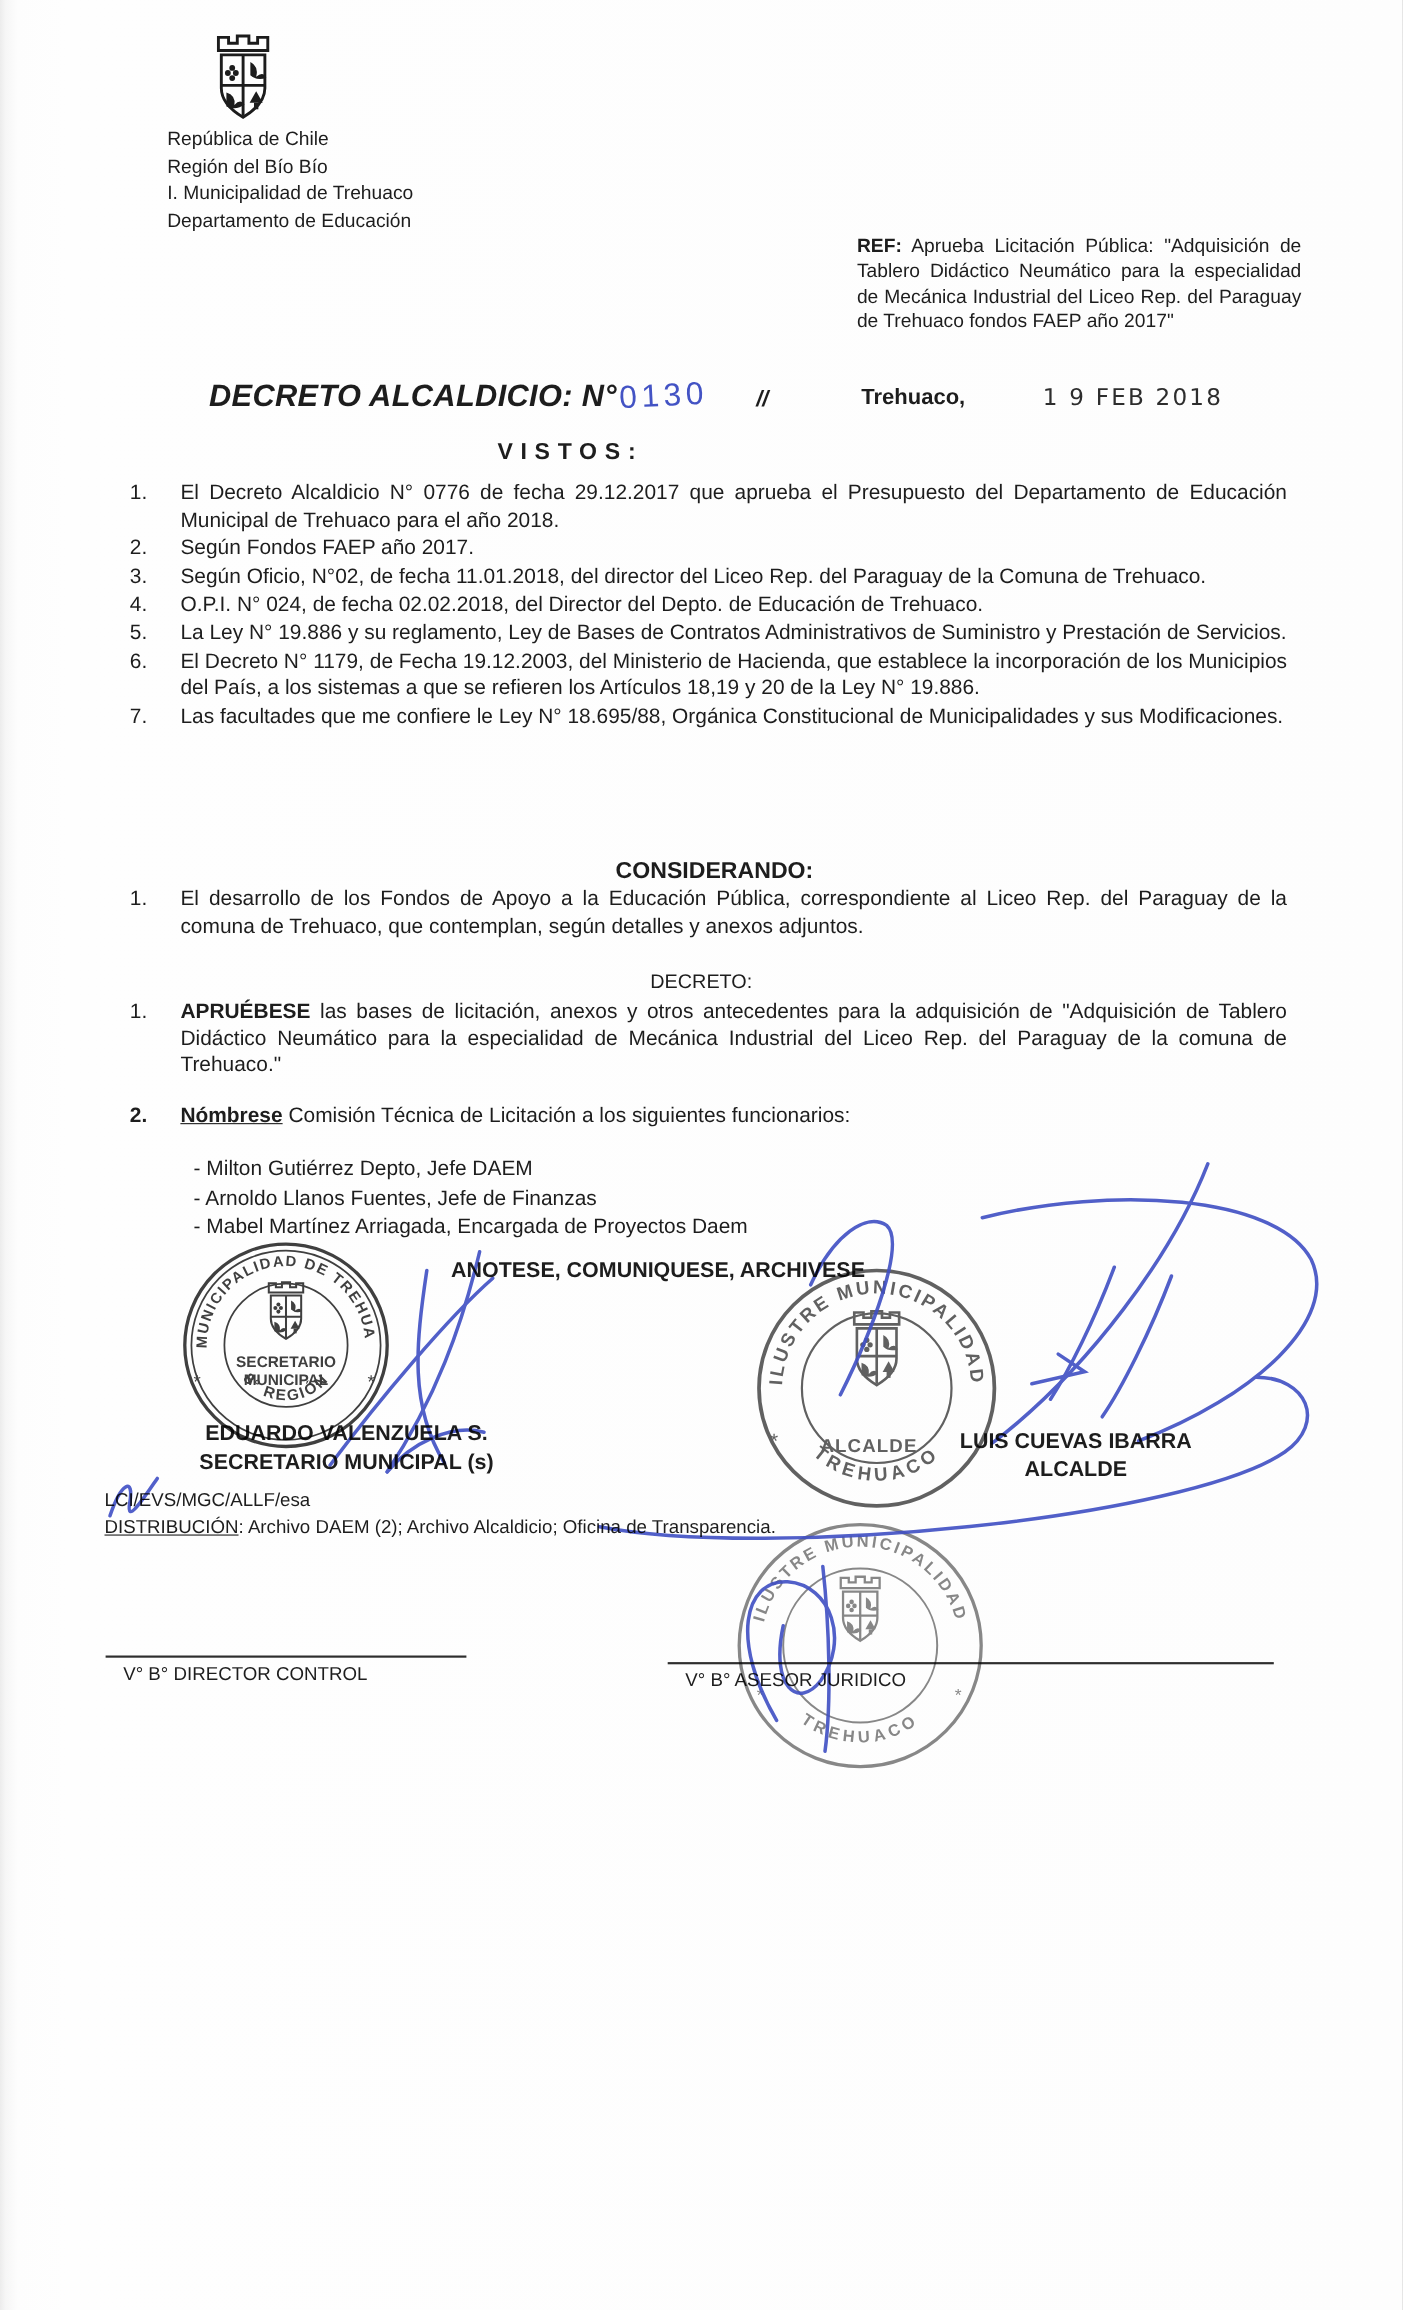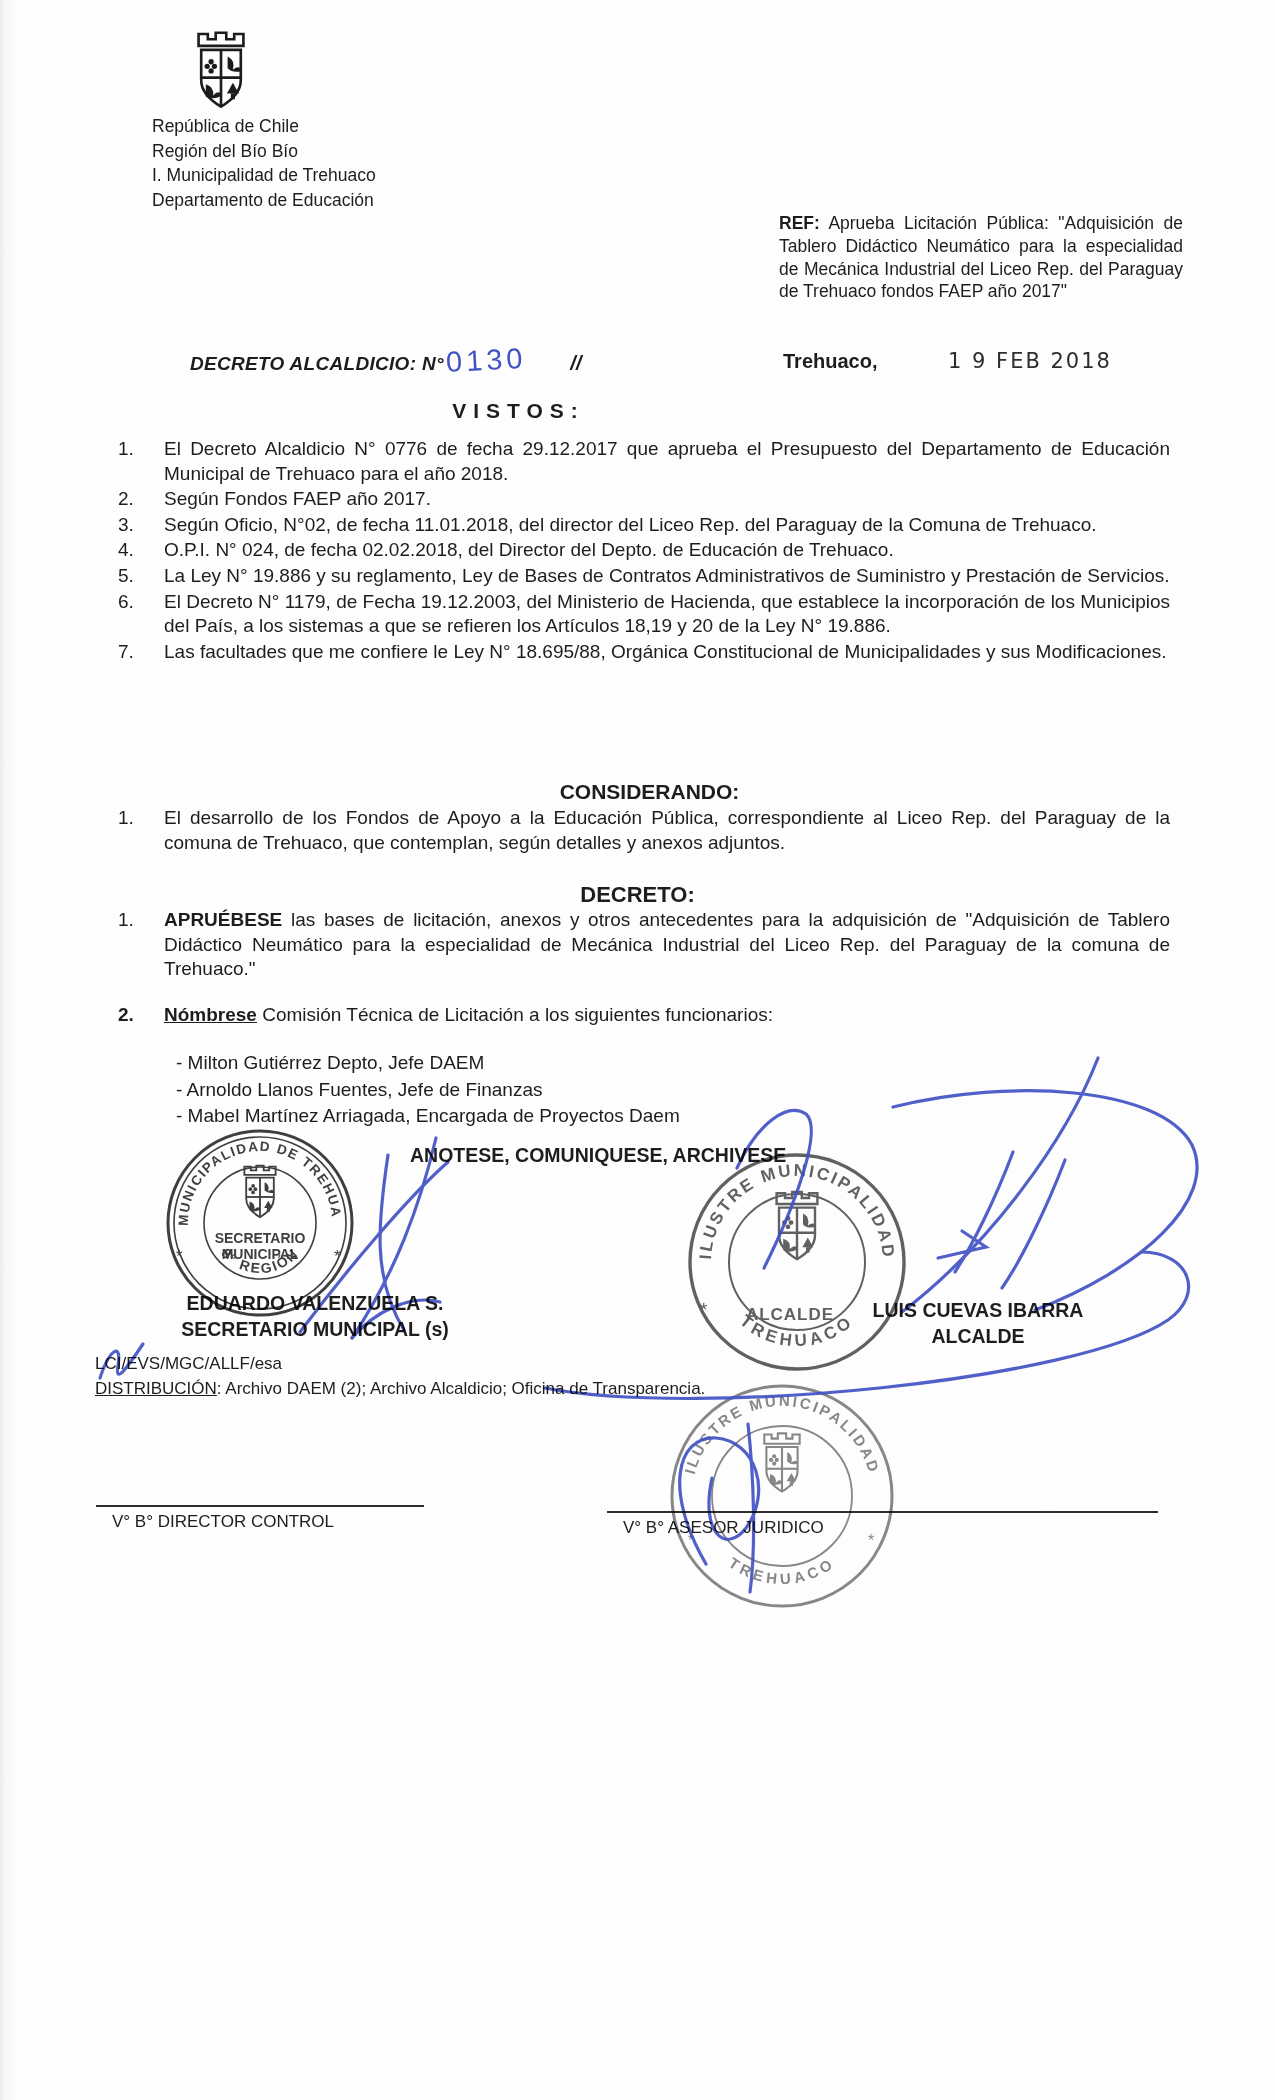--- a/index.html
+++ b/index.html
@@ -13,30 +13,30 @@
   .b{font-weight:bold;}
   .u{text-decoration:underline;text-align:right;}
   .just{text-align:justify;}
   .center{text-align:center;}
   
   .hdr{left:152px;top:114px;font-size:17.5px;line-height:24.5px;z-index:2;}
   
   .ref{left:779px;top:212px;width:404px;font-size:17.5px;line-height:22.8px;z-index:2;}
   
   .decline{left:190px;top:344px;z-index:2;display:flex;align-items:baseline;}
-  .decline .lbl{font-style:italic;font-weight:bold;font-size:19px;letter-spacing:.3px;}
+  .decline .lbl{font-style:italic;font-weight:bold;font-size:28px;letter-spacing:.3px;}
   .hand{color:#4353c4;font-size:29px;letter-spacing:4px;transform:rotate(-3deg);display:inline-block;margin-left:2px;}
   .decline .sl{font-style:italic;font-weight:bold;font-size:20px;margin-left:44px;}
   .placedate{left:783px;top:350px;z-index:2;text-align:right;}
   .placedate .pl{font-weight:bold;font-size:20px;}
   .datestamp{left:948px;top:349px;font-size:21px;letter-spacing:2px;color:#2d2d2d;font-family:"DejaVu Sans",sans-serif;z-index:2;}
   
   .h-vistos{left:0;top:399px;width:1037px;font-size:21px;font-weight:bold;letter-spacing:7px;z-index:2;text-align:center;}
   .h-considerando{left:12px;top:780px;width:1275px;font-size:21px;font-weight:bold;z-index:2;}
-  .h-decreto{left:0;top:882px;width:1275px;font-size:22px;font-weight:bold;z-index:2;}
+  .h-decreto{left:0;top:882px;width:1275px;font-size:18px;font-weight:normal;z-index:2;}
   
   .doclist{left:118px;width:1052px;font-size:19px;line-height:24.6px;z-index:2;}
   .doclist .item{display:flex;margin-bottom:1px;}
   .doclist .num{width:46px;flex:none;}
   .doclist .txt{flex:1;text-align:justify;}
   .l-vistos{top:437px;}
   .l-considerando{top:806px;}
   .l-decreto{top:908px;}
   .l-decreto .item2{margin-top:21px;}
   .officials{left:176px;top:1050px;font-size:19px;line-height:26.5px;z-index:2;}

